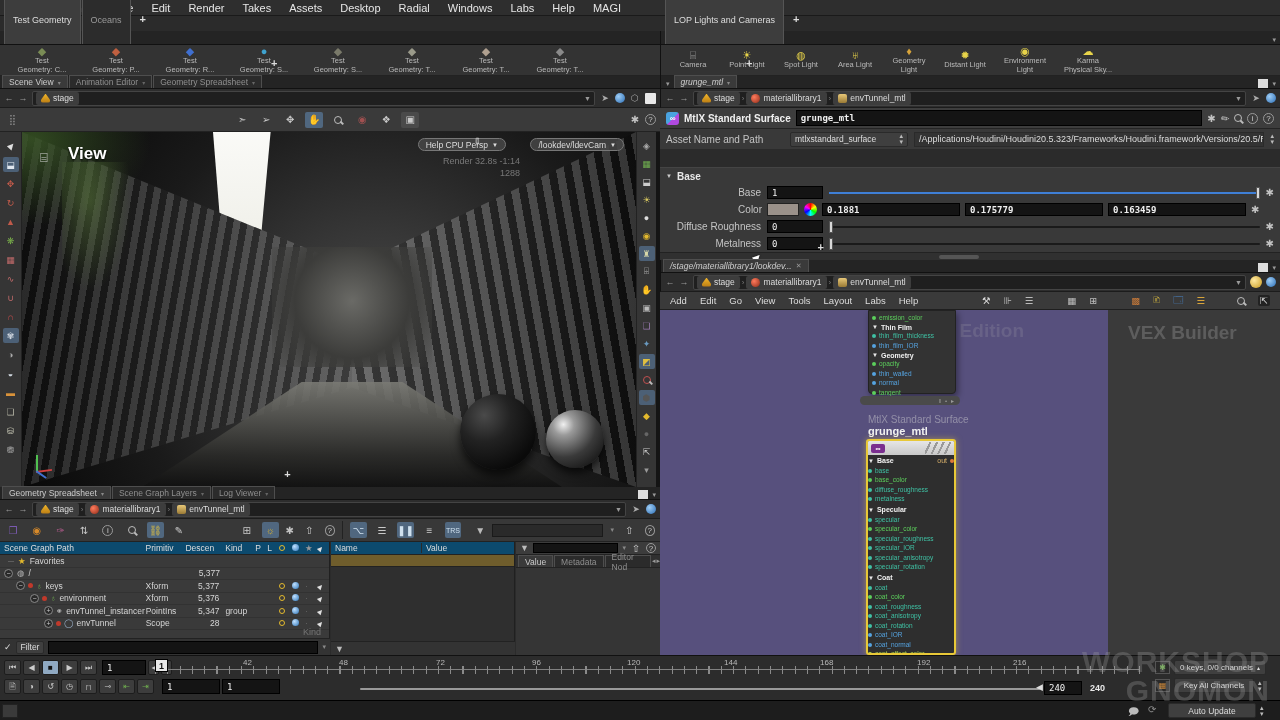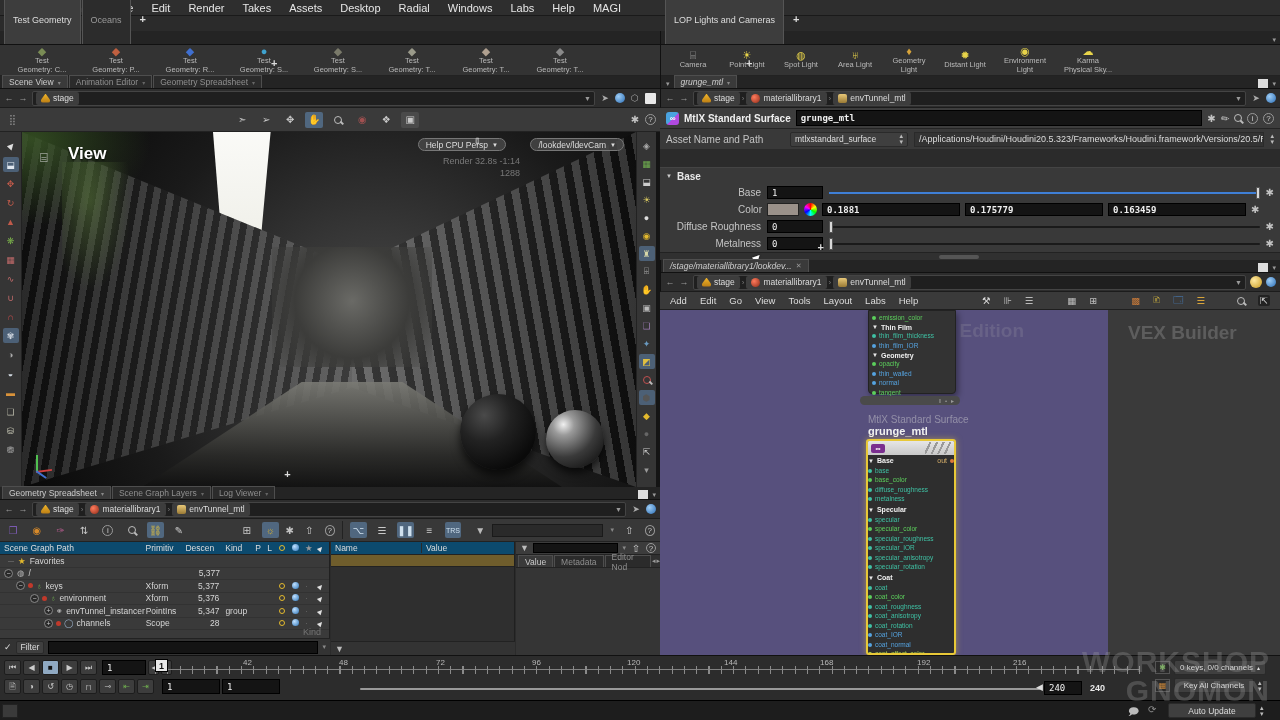--- a/index.html
+++ b/index.html
@@ -440,21 +440,21 @@
       <span class="cell" style="width:13px"><span class="pwr" style="width:6px;height:6px"></span></span>
       <span class="cell" style="width:13px"><span class="bdot" style="width:7px;height:7px"></span></span>
       <span class="cell" style="width:12px;color:#666">·</span>
       <span class="cell" style="width:12px"><span class="curs">▶</span></span>
     </div>
     <div class="treerow">
       <span class="cell row" style="width:146px;padding-left:44px;gap:3px">
           <span class="exp">+</span>
           <span class="reddot"></span>
           <span style="color:#9ab0c8">◯</span>
-          <span>channels</span>
+          <span>envTunnel</span>
         </span>
       <span class="cell" style="width:40px">Scope</span>
       <span class="cell" style="width:40px;text-align:right;padding-right:6px">28</span>
       <span class="cell" style="width:30px"></span>
       <span class="cell" style="width:24px"></span>
       <span class="cell" style="width:13px"><span class="pwr" style="width:6px;height:6px"></span></span>
       <span class="cell" style="width:13px"><span class="bdot" style="width:7px;height:7px"></span></span>
       <span class="cell" style="width:12px;color:#666">·</span>
       <span class="cell" style="width:12px"><span class="curs">▶</span></span>
     </div>

